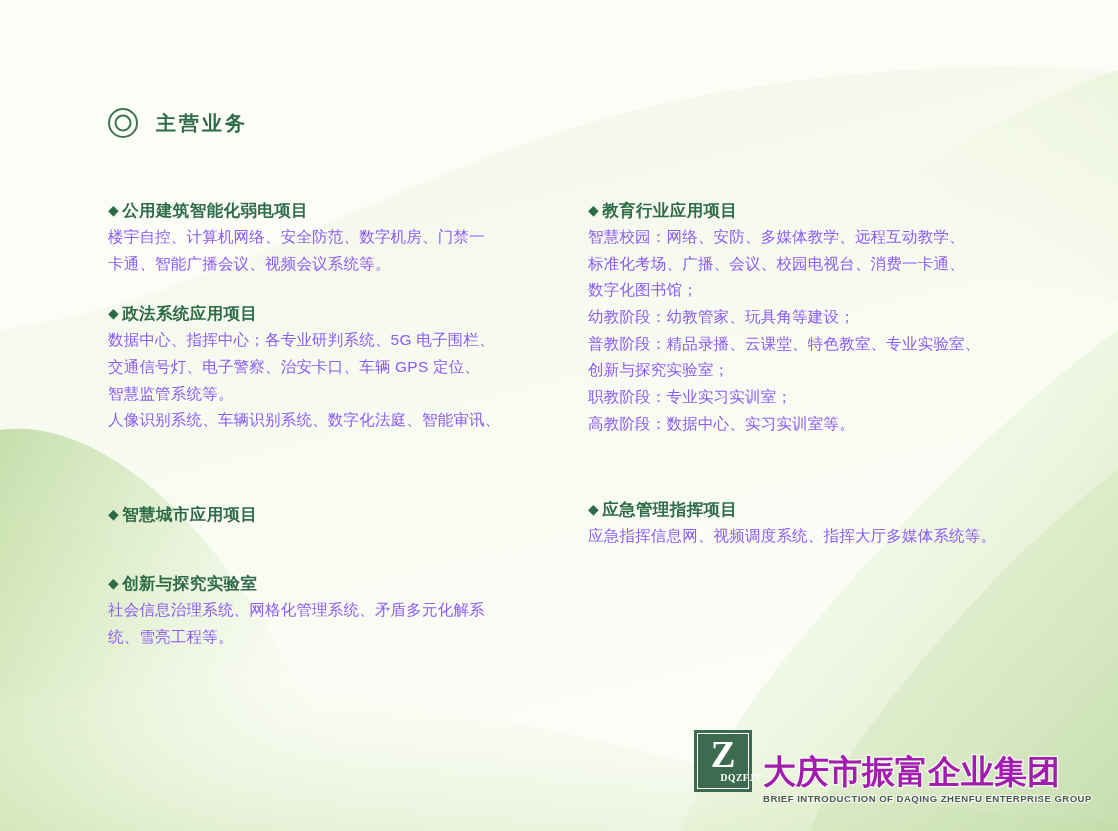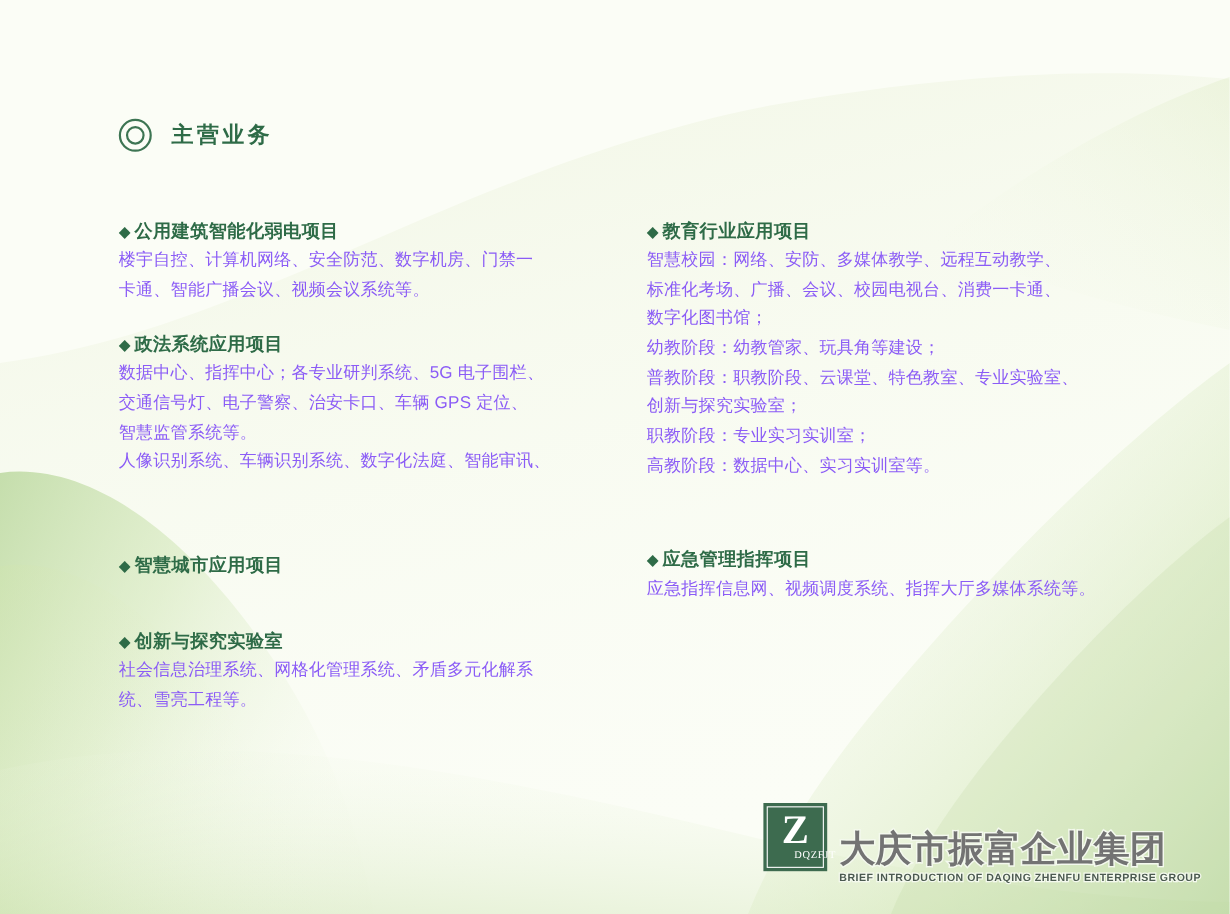--- a/index.html
+++ b/index.html
@@ -150,31 +150,31 @@
     font-family: "Liberation Serif", "DejaVu Serif", serif;
     font-size: 37px;
     font-weight: bold;
     line-height: 0.9;
     margin-top: -2px;
   }
   .logo-abbr {
     color: #ffffff;
     font-family: "Liberation Serif", "DejaVu Serif", serif;
     font-size: 9.5px;
-    font-weight: normal;
+    font-weight: bold;
     letter-spacing: 0.6px;
     line-height: 1;
     margin-top: 3px;
     margin-left: 36px;
   }
   .logo-text { display: flex; flex-direction: column; }
   .logo-cn {
     font-size: 33px;
     font-weight: bold;
-    color: #737373;
+    color: #a21caf;
     letter-spacing: 0px;
     line-height: 1.1;
     white-space: nowrap;
     -webkit-text-stroke: 2.6px #f4f9ee;
     paint-order: stroke fill;
     margin-top: 36px;
   }
   .logo-en {
     font-size: 9.6px;
     font-weight: bold;
@@ -295,21 +295,21 @@
     <div class="block" style="margin-bottom:62px;">
       <div class="block-head">
         <span class="diamond">◆</span>
         <span class="block-head-label">教育行业应用项目</span>
       </div>
       <div class="block-body">
         <div class="body-line">智慧校园：网络、安防、多媒体教学、远程互动教学、</div>
         <div class="body-line">标准化考场、广播、会议、校园电视台、消费一卡通、</div>
         <div class="body-line">数字化图书馆；</div>
         <div class="body-line">幼教阶段：幼教管家、玩具角等建设；</div>
-        <div class="body-line">普教阶段：职教阶段、云课堂、特色教室、专业实验室、</div>
+        <div class="body-line">普教阶段：精品录播、云课堂、特色教室、专业实验室、</div>
         <div class="body-line">创新与探究实验室；</div>
         <div class="body-line">职教阶段：专业实习实训室；</div>
         <div class="body-line">高教阶段：数据中心、实习实训室等。</div>
       </div>
     </div>
 
     <div class="block">
       <div class="block-head">
         <span class="diamond">◆</span>
         <span class="block-head-label">应急管理指挥项目</span>

